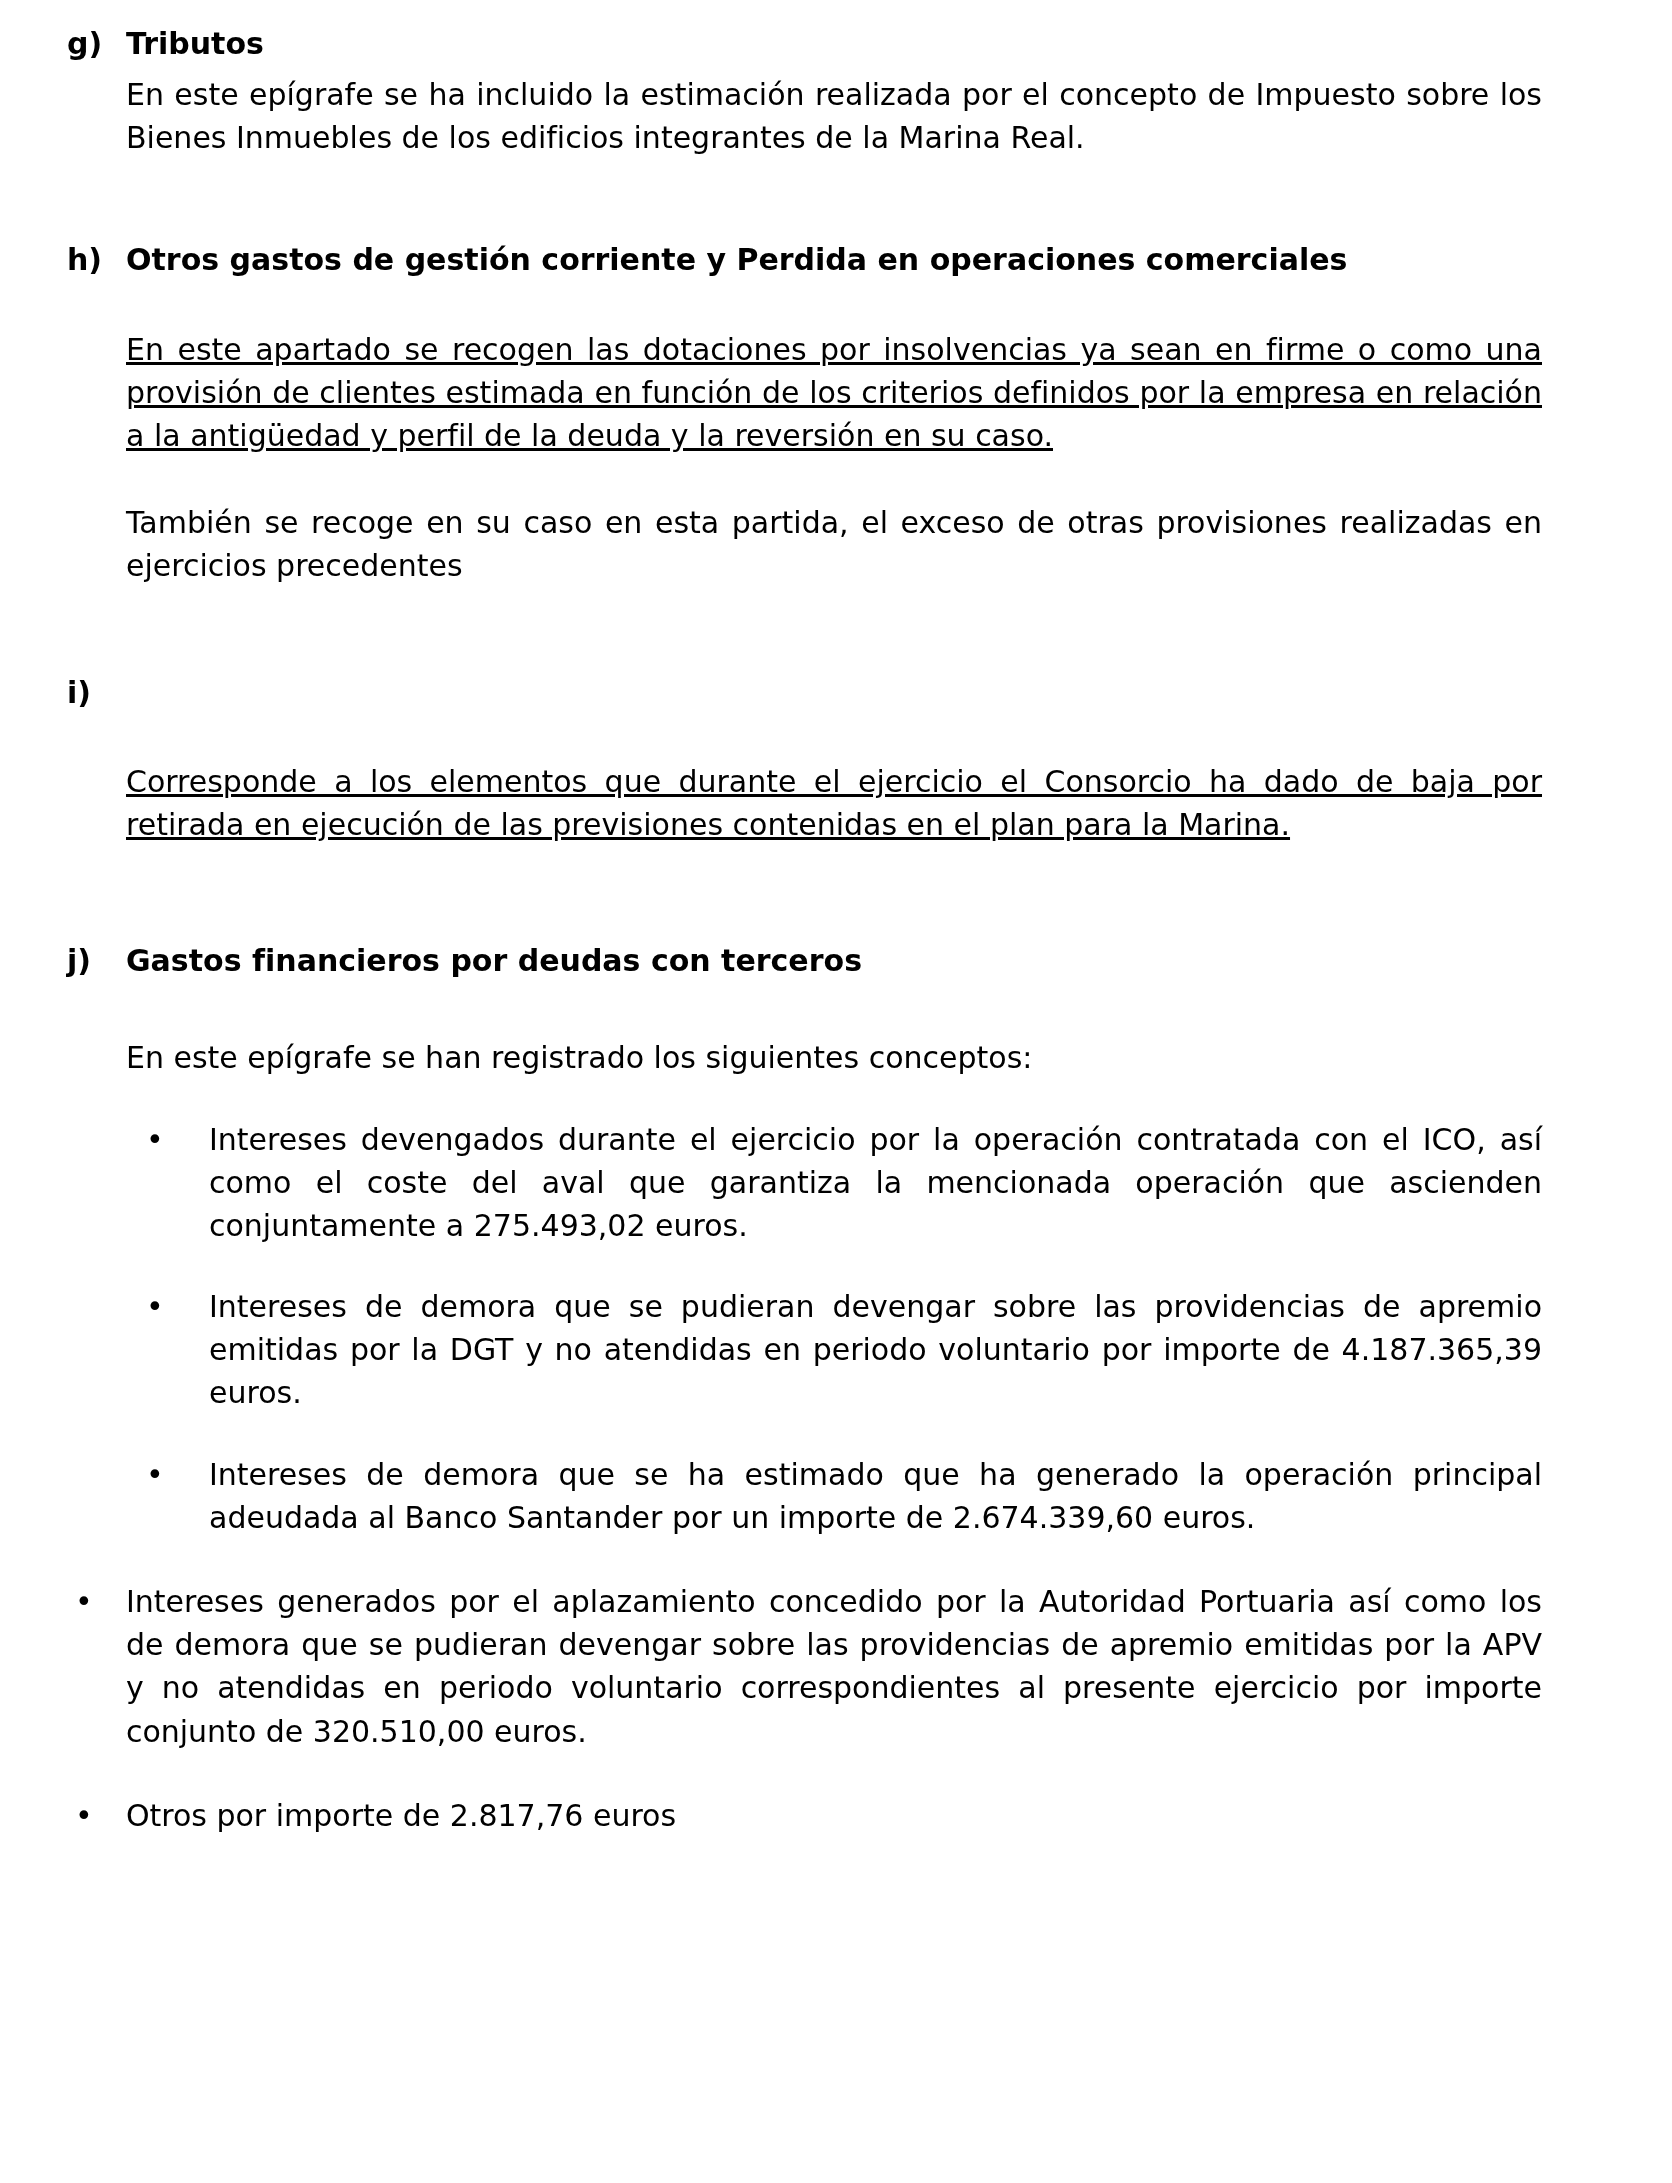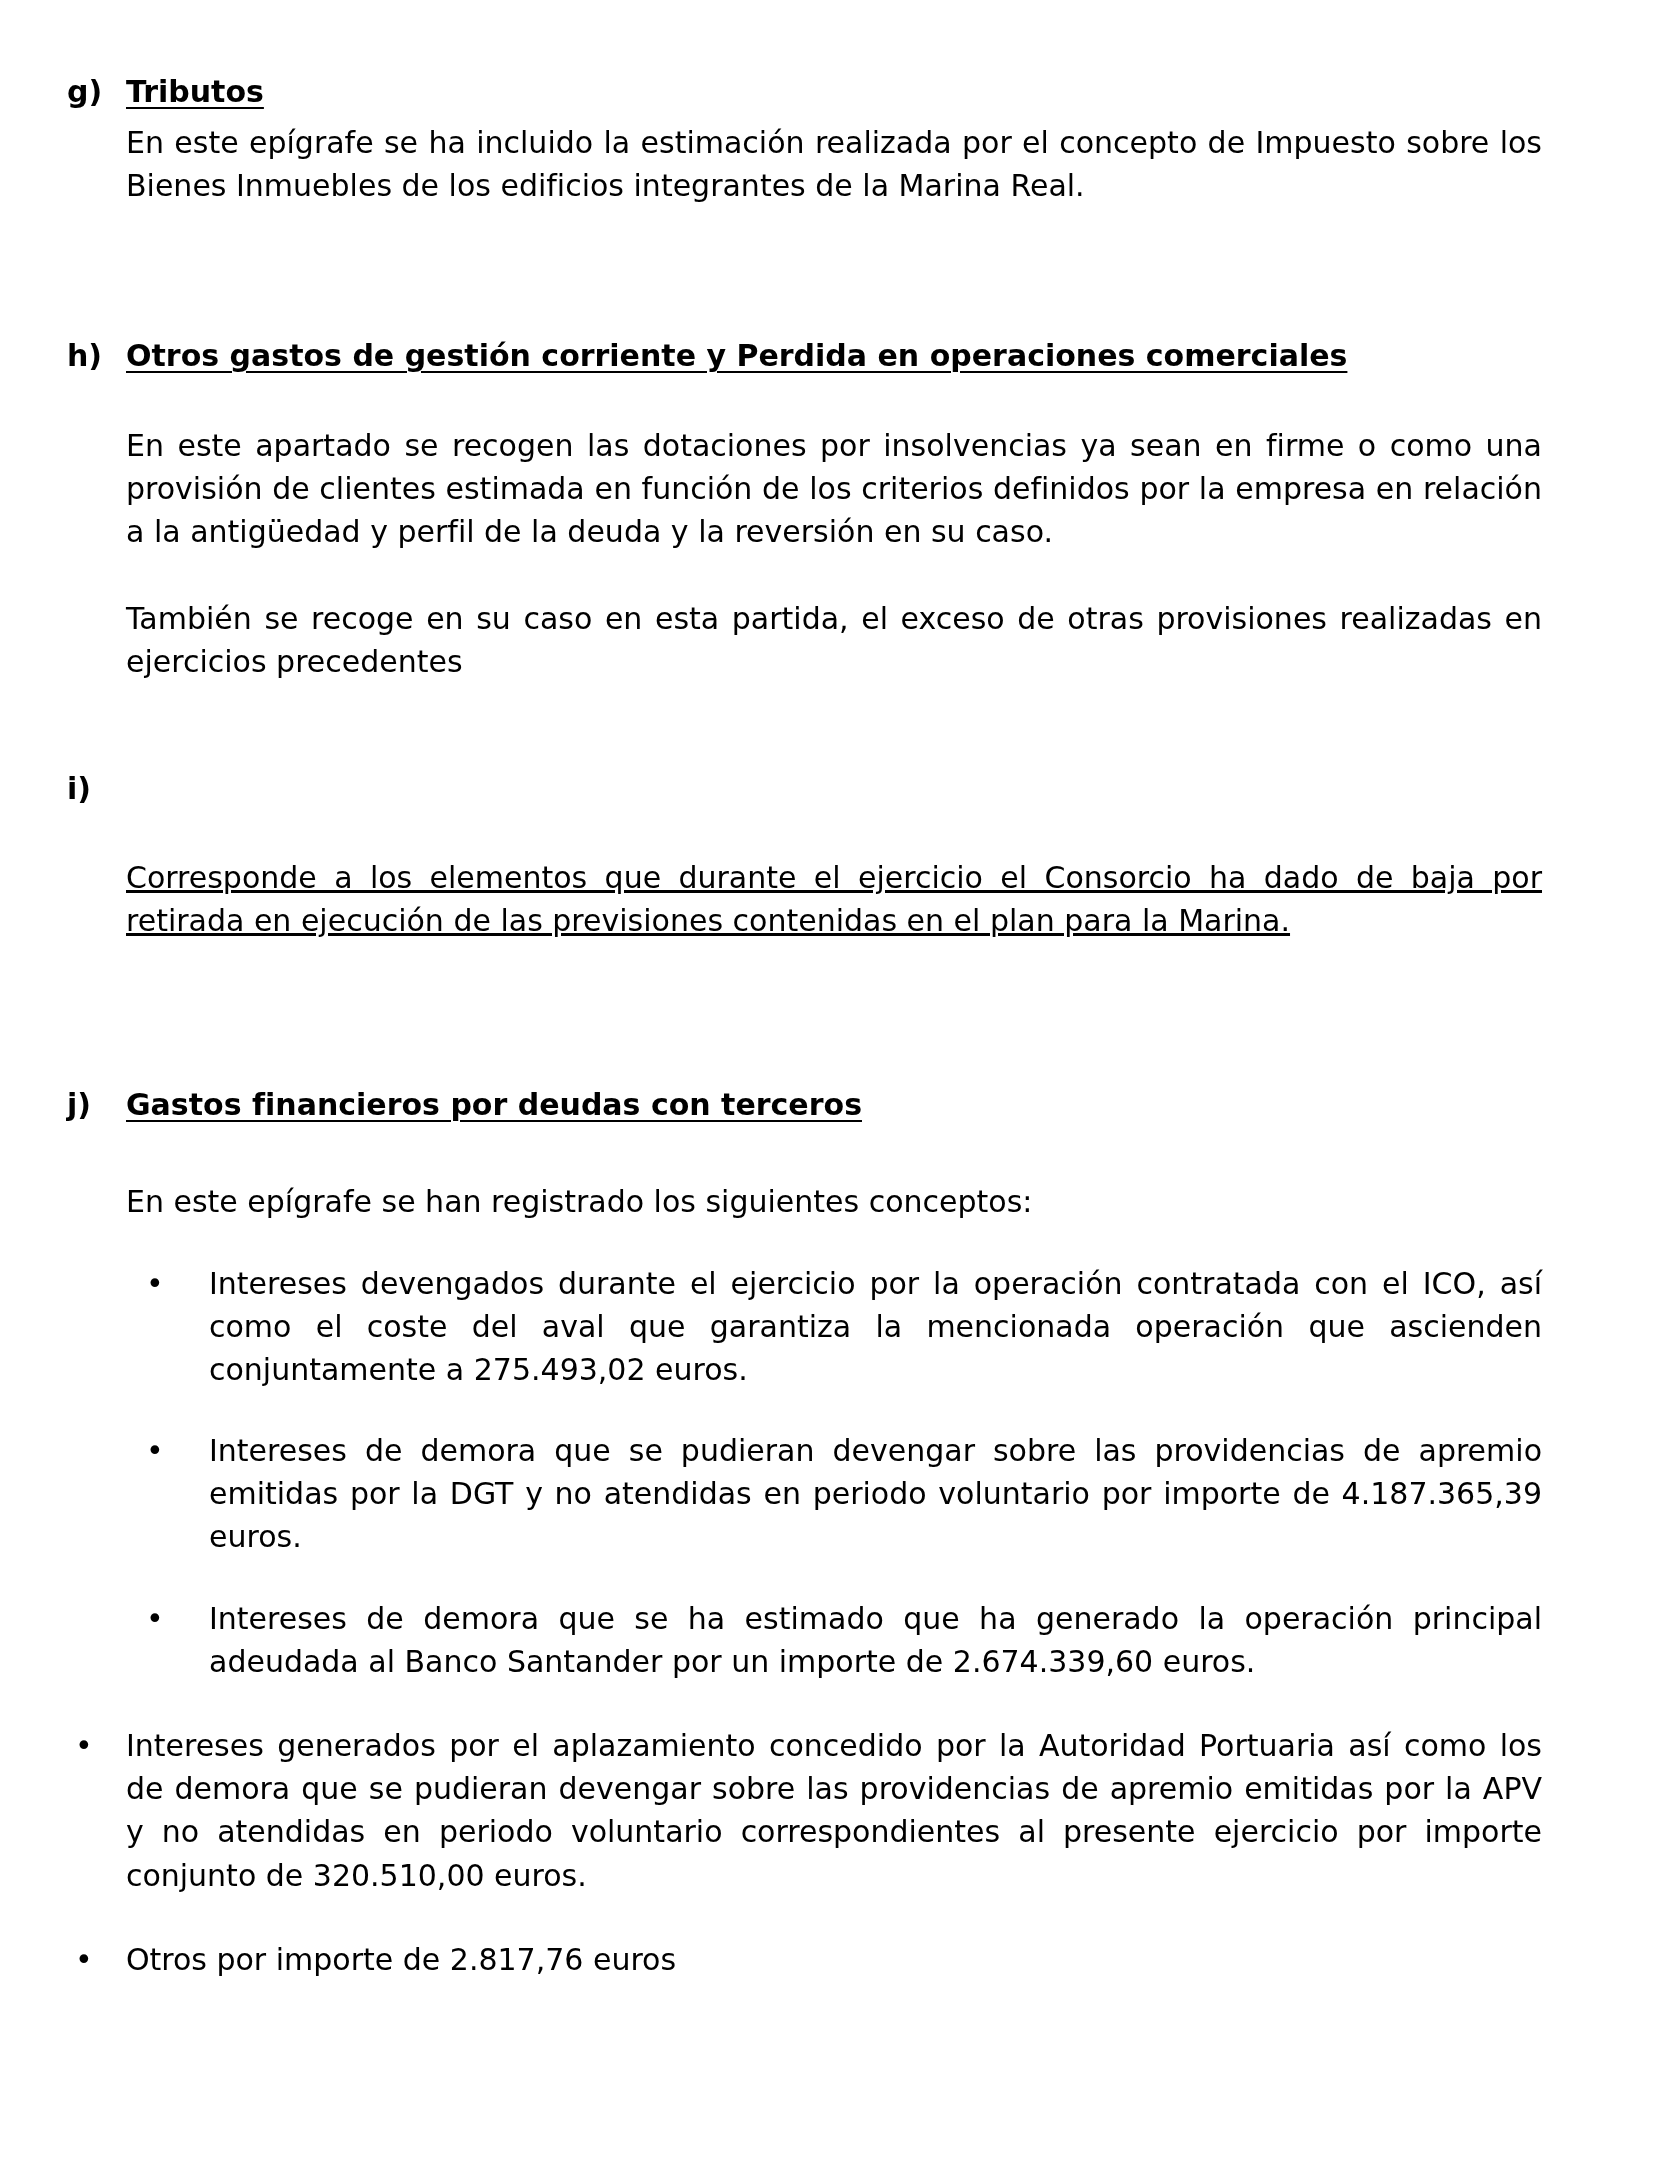--- a/index.html
+++ b/index.html
@@ -24,36 +24,34 @@
   .heading {
     display: flex;
     align-items: baseline;
     font-weight: bold;
   }
   .heading .sec-label {
     flex: 0 0 59px;
     font-weight: bold;
   }
   .heading .sec-title {
-    text-decoration: underline;
     text-underline-offset: 4.7px;
     text-decoration-thickness: 2.4px;
-    margin-top: 48px;
   }
 
   .para {
     margin: 7.9px 0 0 59px;
     text-align: justify;
   }
 
   
   .gap-after-g    { margin-bottom: 79px; }
   .gap-after-h    { margin-bottom: 83px; }
   .gap-after-i    { margin-bottom: 93px; }
-  .h-para         { margin-top: 46px; }
+  .h-para         { margin-top: 46px; text-decoration: underline; }
   .h-para2        { margin-top: 44px; }
   .i-para         { margin-top: 46px; text-decoration: underline; }
   .j-para         { margin-top: 54px; }
 
   .bullet-list { margin: 0; }
 
   .bullet-item {
     display: flex;
     align-items: flex-start;
   }

